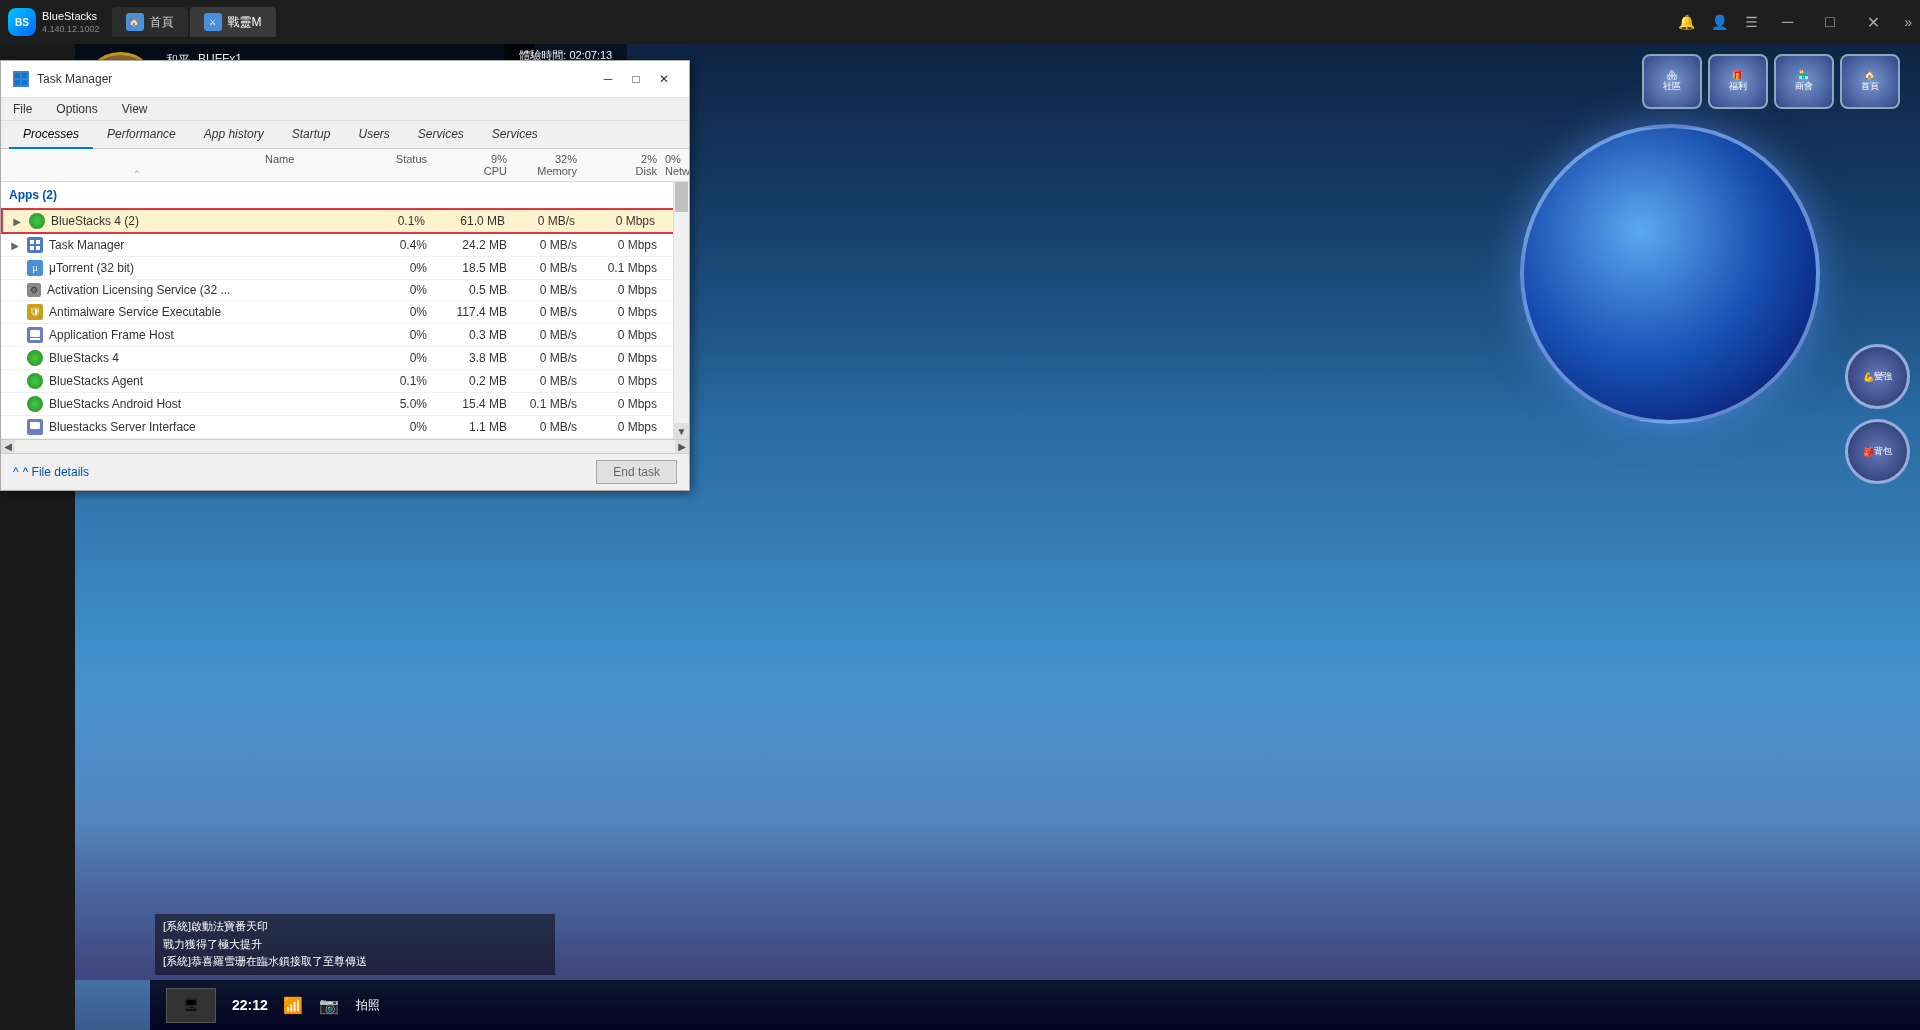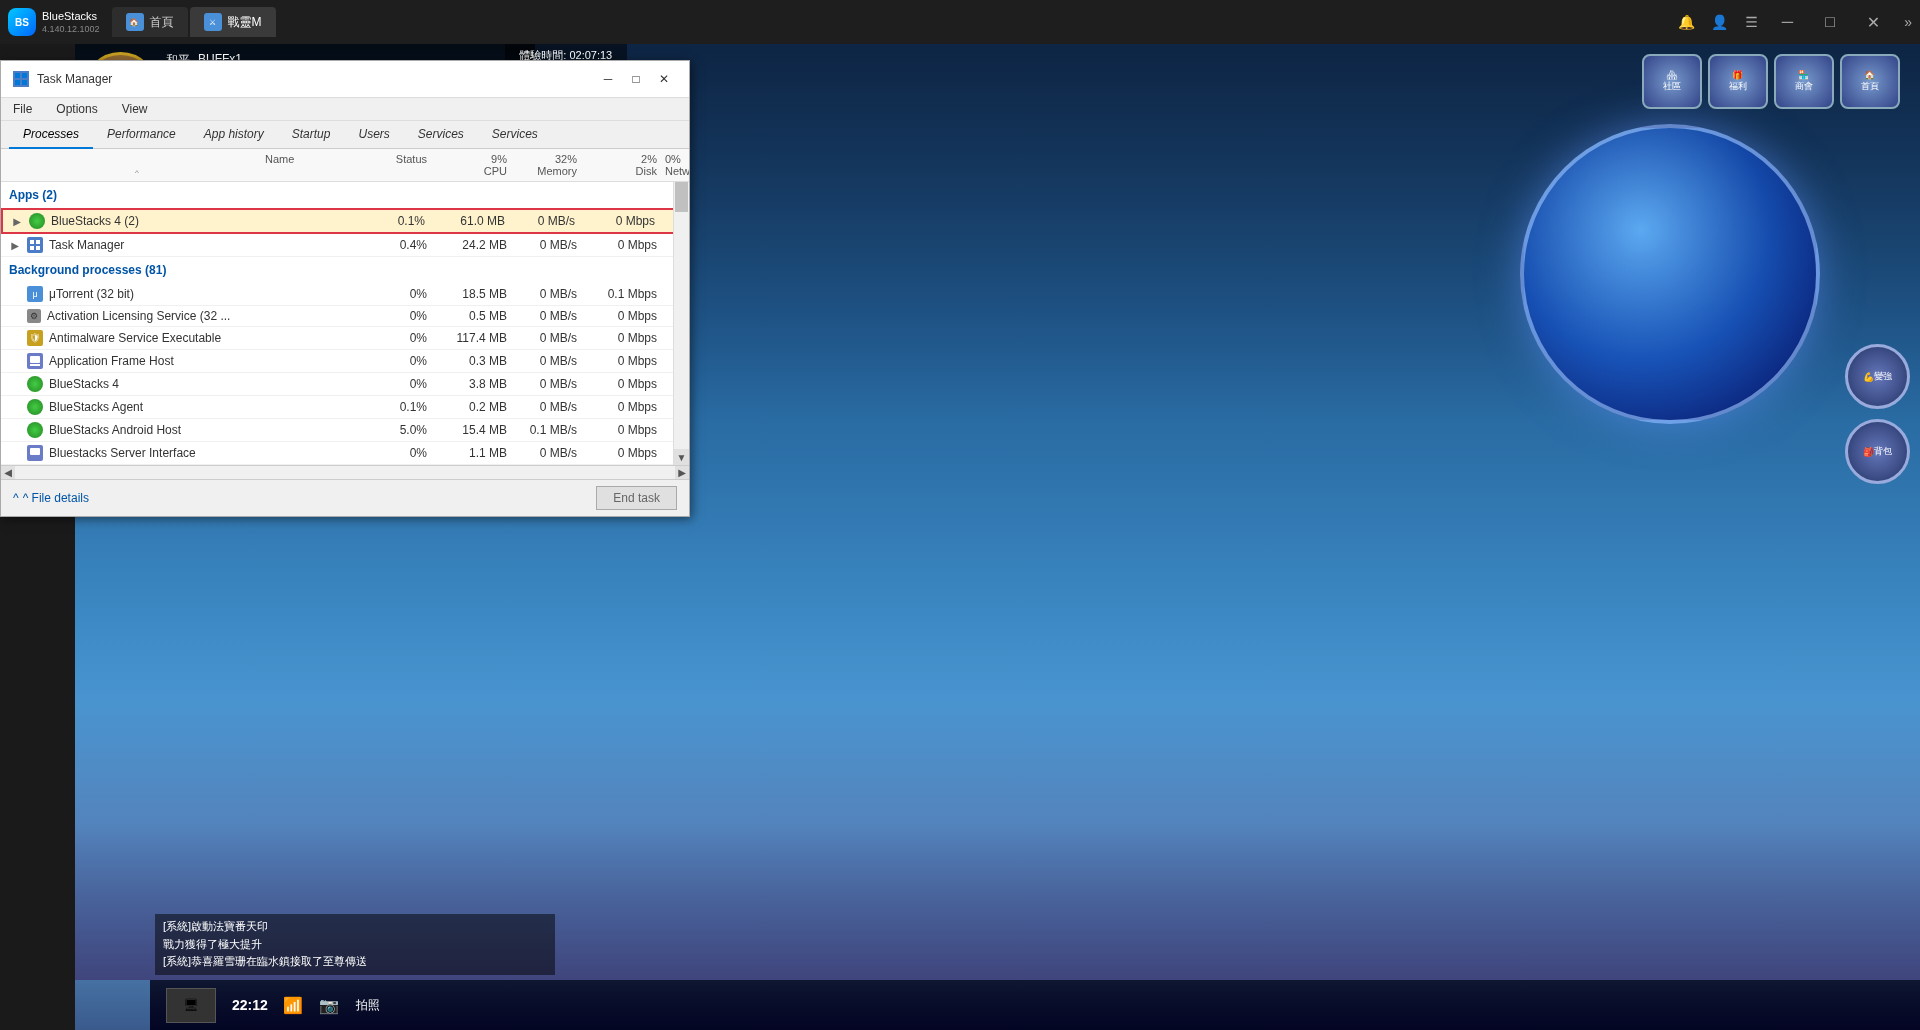--- a/index.html
+++ b/index.html
@@ -523,21 +523,20 @@
           <span>Task Manager</span>
         </div>
         <div class="tm-cell"></div>
         <div class="tm-cell">0.4%</div>
         <div class="tm-cell">24.2 MB</div>
         <div class="tm-cell">0 MB/s</div>
         <div class="tm-cell">0 Mbps</div>
         <div style="width:16px;"></div>
       </div>
 
-      <div class="tm-section-header">Background processes (81)</div>
 
       <div class="tm-row">
         <div class="tm-cell name-cell">
           <span class="tm-expand" style="visibility:hidden;">▶</span>
           <div class="proc-icon icon-utorrent">μ</div>
           <span>μTorrent (32 bit)</span>
         </div>
         <div class="tm-cell"></div>
         <div class="tm-cell">0%</div>
         <div class="tm-cell">18.5 MB</div>

